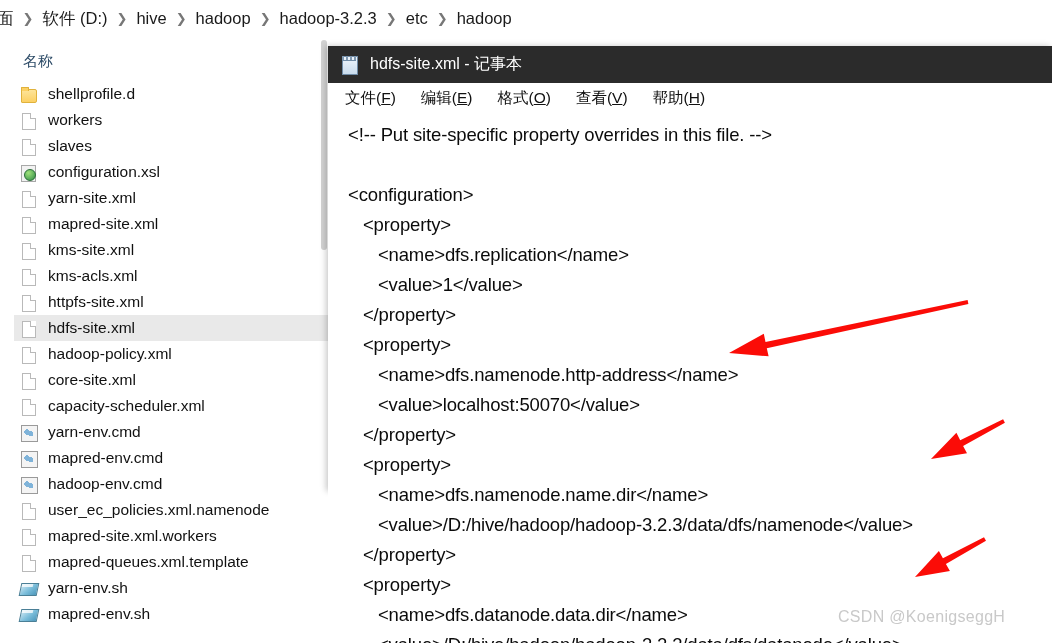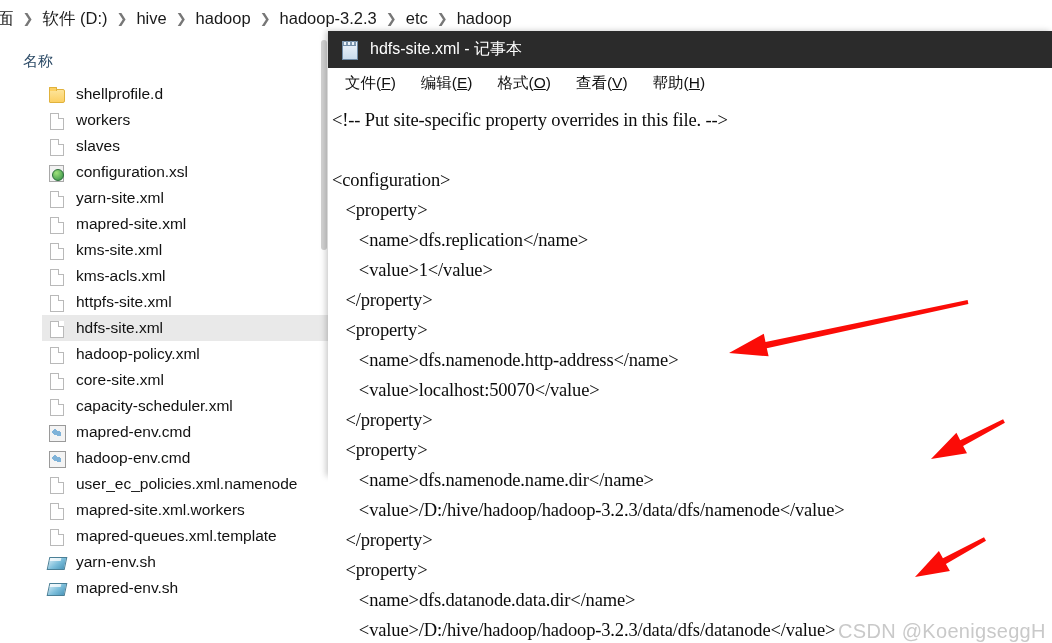--- a/index.html
+++ b/index.html
@@ -43,21 +43,20 @@
     display: flex; align-items: center;
   }
   #col-header .col-name {
     font-size: 15px; color: #2b4a66; padding-left: 23px;
   }
 
   
   #file-list {
     position: absolute; left: 0; top: 81px; width: 330px; height: 562px;
     overflow: hidden;
-    padding-left: 28px;
   }
   .file-row {
     display: flex; align-items: center;
     height: 26px;
     margin-left: 14px; width: 314px;
     padding-left: 5px;
   }
   .file-row.selected { background: #e9e9e9; text-align: center; }
   .file-row .fname {
     font-size: 15.5px; color: #111; margin-left: 10px;
@@ -133,21 +132,21 @@
     position: absolute; left: 320px; top: 40px; width: 8px; height: 603px;
     background: transparent;
   }
   #explorer-scroll .thumb {
     position: absolute; left: 1px; top: 0px; width: 6px; height: 210px;
     background: #d2d2d2; border-radius: 3px;
   }
 
   
   #notepad {
-    position: absolute; left: 328px; top: 31px;
+    position: absolute; left: 328px; top: 46px;
     width: 724px; height: 445px;
     background: #737373;
     box-shadow: -2px 0 6px rgba(0,0,0,.22);
   }
   #np-title {
     height: 37px; background: #2b2b2b;
     display: flex; align-items: center; padding-left: 12px;
   }
   #np-title .np-icon {
     width: 19px; height: 19px; position: relative; flex: 0 0 19px;
@@ -179,37 +178,37 @@
   .np-menu-item u { text-decoration: underline; }
 
   #np-body {
     position: relative;
     height: 544px;
     background: #ffffff;
     overflow: hidden;
     padding: 6px 0 0 4px;
   }
   .code-line {
-    font-family: Liberation Serif, serif;
+    font-family: Liberation Sans, sans-serif;
     font-size: 18.5px;
     line-height: 30px;
     color: #0b0b0b;
     white-space: pre;
     letter-spacing: -0.15px;
+    margin-left: 16px;
   }
 
   
   #arrows { position: absolute; left: 0; top: 0; width: 1052px; height: 643px; pointer-events: none; }
 
   
   #watermark {
     position: absolute; left: 838px; top: 608px;
-    font-size: 20px; color: #c9c9c9; white-space: nowrap;
+    font-size: 16px; color: #c9c9c9; white-space: nowrap;
     letter-spacing: .3px;
-    margin-top: 12px;
   }
 </style>
 </head>
 <body>
 
 <div id="root">
 
   <div id="explorer">
 
     <div id="breadcrumb">
@@ -277,20 +276,24 @@
           <span class="ficon ic-doc"></span>
           <span class="fname">hadoop-policy.xml</span>
         </div>
         <div class="file-row">
           <span class="ficon ic-doc"></span>
           <span class="fname">core-site.xml</span>
         </div>
         <div class="file-row">
           <span class="ficon ic-doc"></span>
           <span class="fname">capacity-scheduler.xml</span>
+        </div>
+        <div class="file-row">
+          <span class="ficon ic-cmd"></span>
+          <span class="fname">yarn-env.cmd</span>
         </div>
         <div class="file-row">
           <span class="ficon ic-cmd"></span>
           <span class="fname">mapred-env.cmd</span>
         </div>
         <div class="file-row">
           <span class="ficon ic-cmd"></span>
           <span class="fname">hadoop-env.cmd</span>
         </div>
         <div class="file-row">

